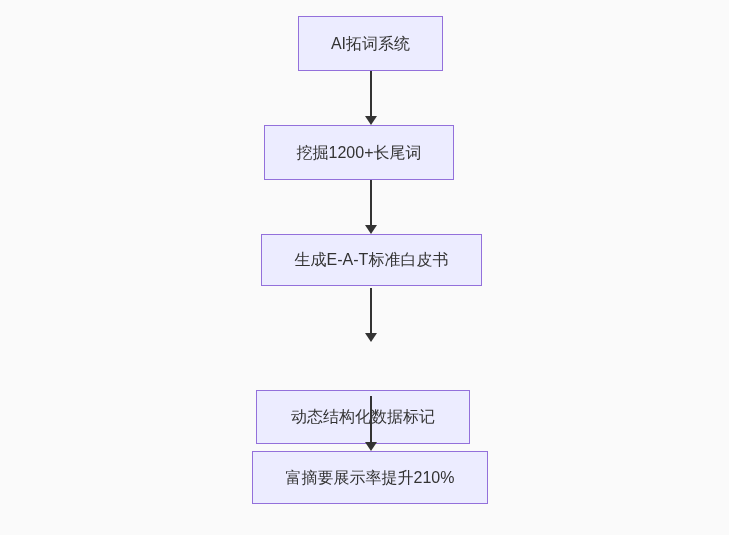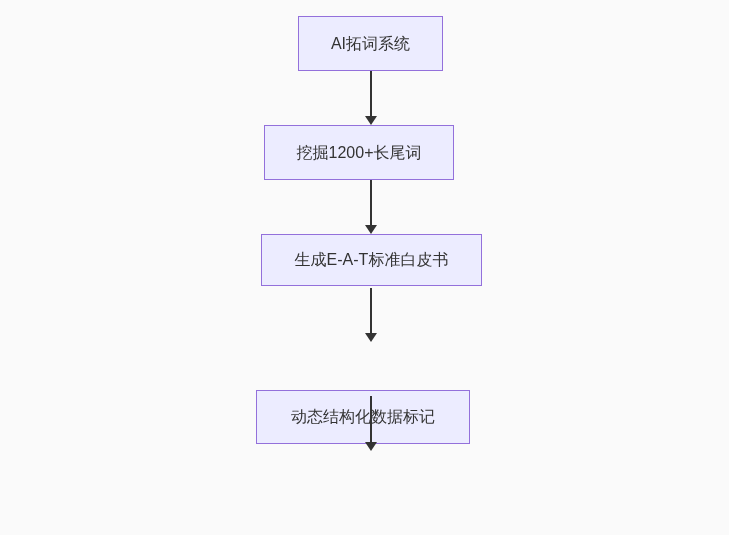--- a/index.html
+++ b/index.html
@@ -99,14 +99,17 @@
 
   <div class="flow-node node-3">
     <span>动态结构化数据标记</span>
   </div>
 
   <div class="flow-arrow arrow-3">
     <div class="arrow-line"></div>
     <div class="arrow-head"></div>
   </div>
 
+  <div class="flow-node node-4">
+    <span>富摘要展示率提升210%</span>
+  </div>
 
 </div>
 
 </body></html>

